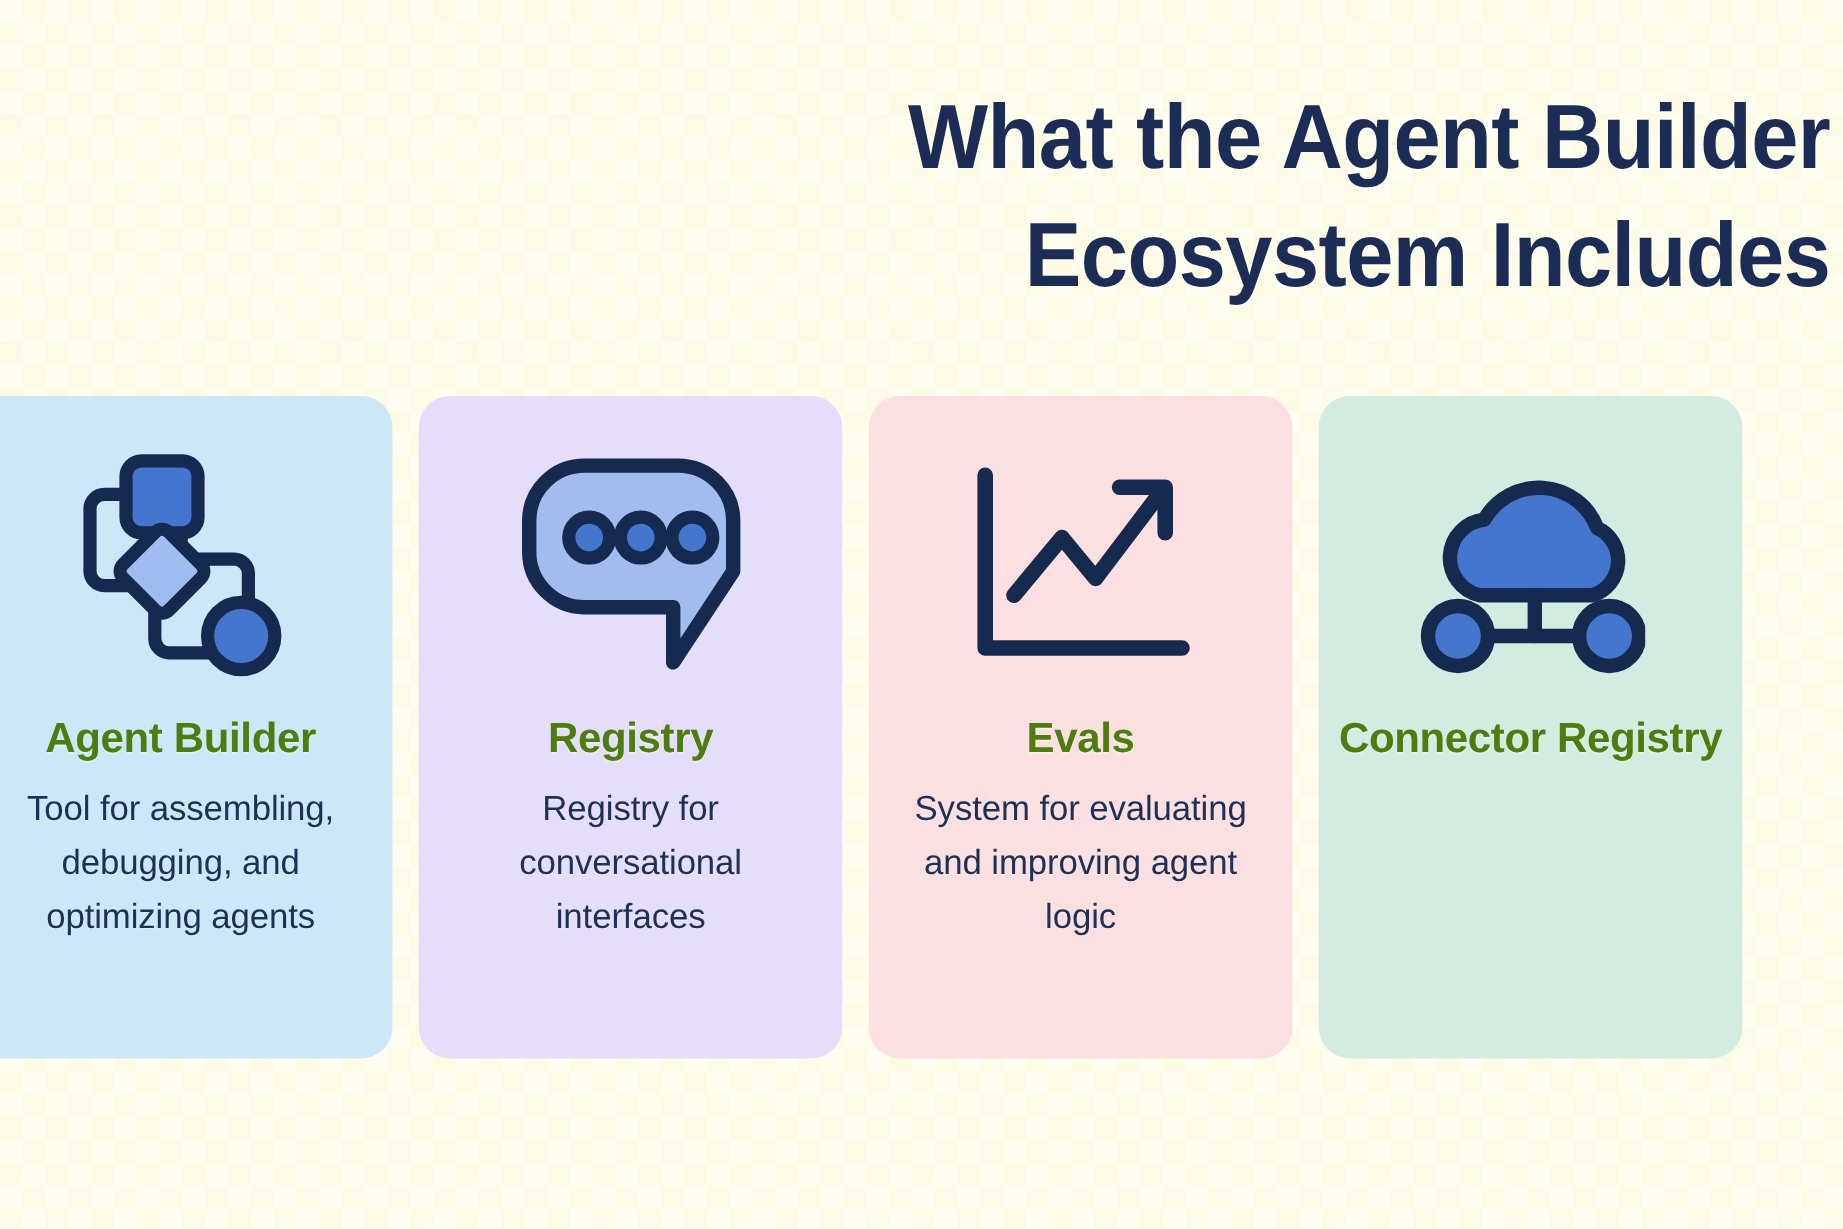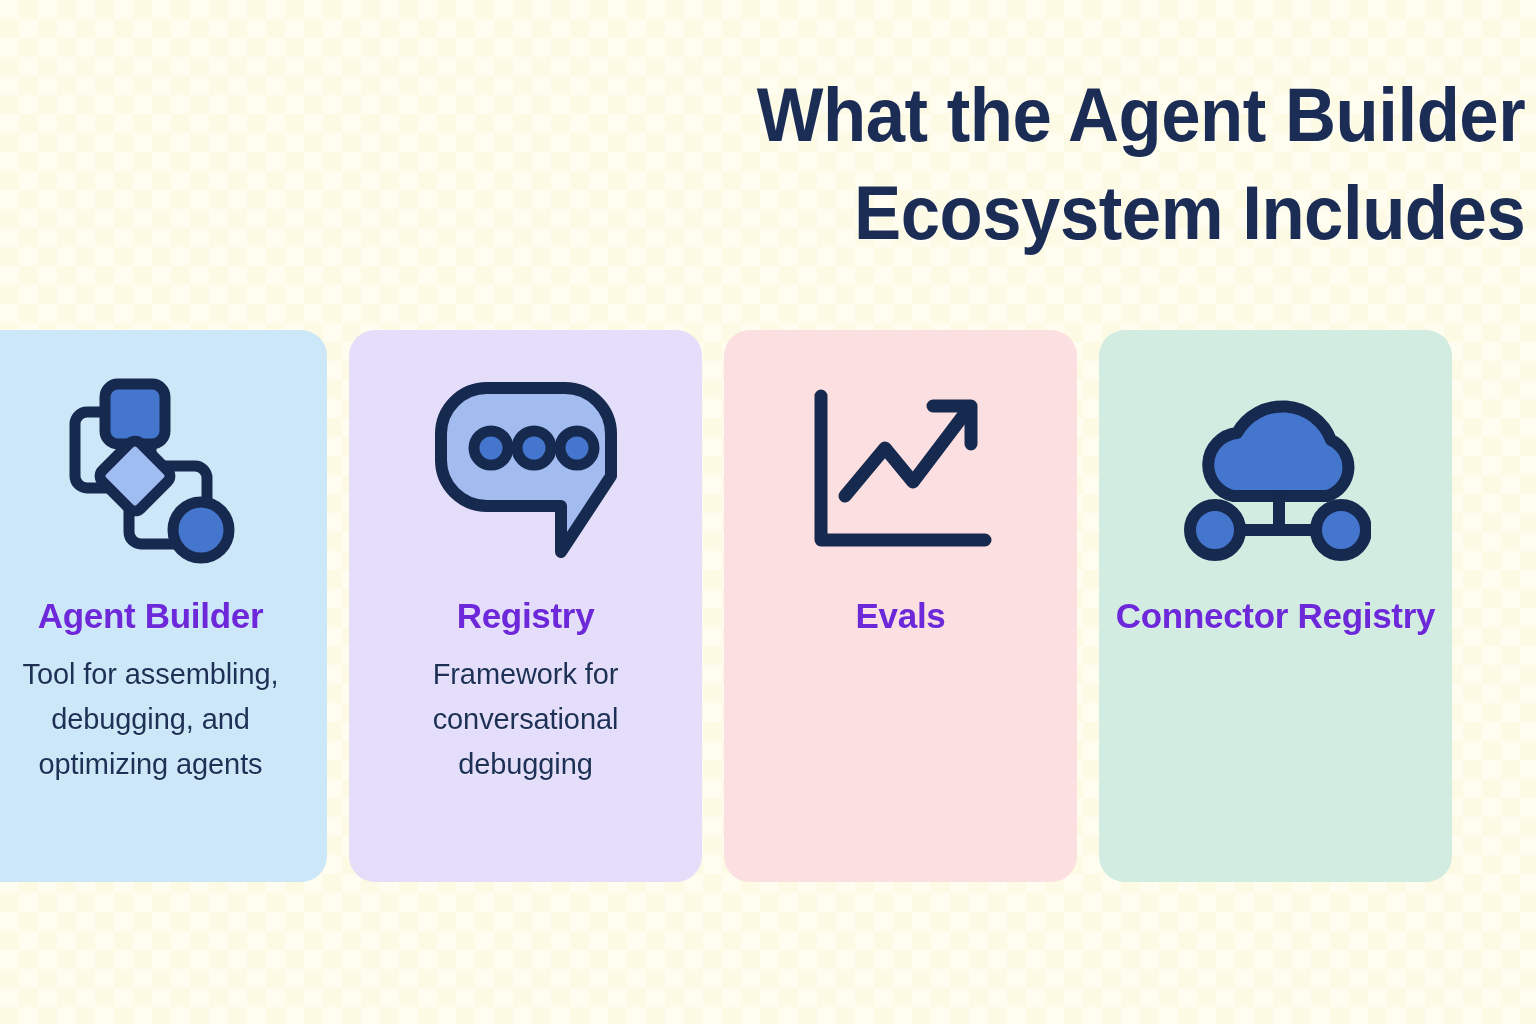--- a/index.html
+++ b/index.html
@@ -89,21 +89,21 @@
     width: 100%;
     display: flex;
     align-items: center;
     justify-content: center;
     margin-top: 36px;
     flex: none;
   }
   .card-icon svg { display: block; }
 
   .card-title {
-    color: #6d28d9;
+    color: #4d7c0f;
     font-weight: bold;
     font-size: 35px;
     line-height: 44px;
     text-align: center;
     margin-top: 18px;
     letter-spacing: -0.3px;
     text-shadow: 0 1px 0 rgba(255,255,255,0.35);
   }
   .card-desc {
     color: #1d3156;
@@ -159,37 +159,38 @@
       <div class="card-icon">
         <svg width="186" height="182" viewBox="0 0 186 182" aria-hidden="true">
           <path d="M54 8 H132 A46 46 0 0 1 178 54 V96
                    L128 172 V126 H54 A46 46 0 0 1 8 80 V54 A46 46 0 0 1 54 8 Z" fill="#a3bcf0" stroke="#16294f" stroke-width="12" stroke-linejoin="round"></path>
           <circle cx="58" cy="68" r="17" fill="#4576ce" stroke="#16294f" stroke-width="11"></circle>
           <circle cx="101" cy="68" r="17" fill="#4576ce" stroke="#16294f" stroke-width="11"></circle>
           <circle cx="144" cy="68" r="17" fill="#4576ce" stroke="#16294f" stroke-width="11"></circle>
         </svg>
       </div>
       <div class="card-title">Registry</div>
-      <div class="card-desc">Framework for conversational debugging</div>
+      <div class="card-desc">Registry for conversational interfaces</div>
     </div>
 
     <div class="card c3">
       <div class="card-icon">
         <svg width="184" height="166" viewBox="0 0 184 166" aria-hidden="true">
           <g fill="none" stroke="#16294f" stroke-width="13" stroke-linecap="round" stroke-linejoin="round">
 
             <path d="M12 8 V152 H176"></path>
 
             <path d="M36 108 L76 60 L104 94 L160 20"></path>
 
             <path d="M124 18 H162 V56"></path>
           </g>
         </svg>
       </div>
       <div class="card-title">Evals</div>
+      <div class="card-desc">System for evaluating and improving agent logic</div>
     </div>
 
     <div class="card c4">
       <div class="card-icon">
         <svg width="190" height="186" viewBox="0 0 190 186" aria-hidden="true">
 
           <path d="M52 118 A32 32 0 0 1 56 55 A52 52 0 0 1 150 62
                    A30 30 0 0 1 146 118 Z" fill="#4576ce" stroke="#16294f" stroke-width="12" stroke-linejoin="round"></path>
           <g fill="none" stroke="#16294f" stroke-width="12" stroke-linecap="round">
 

